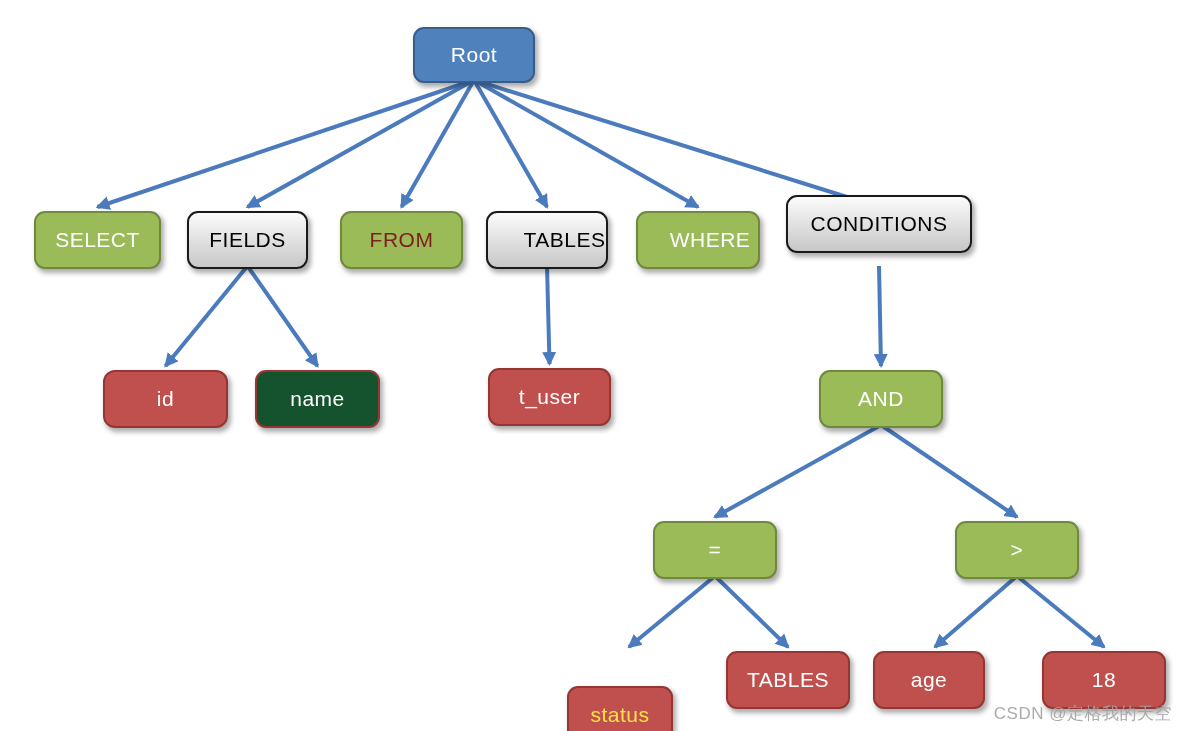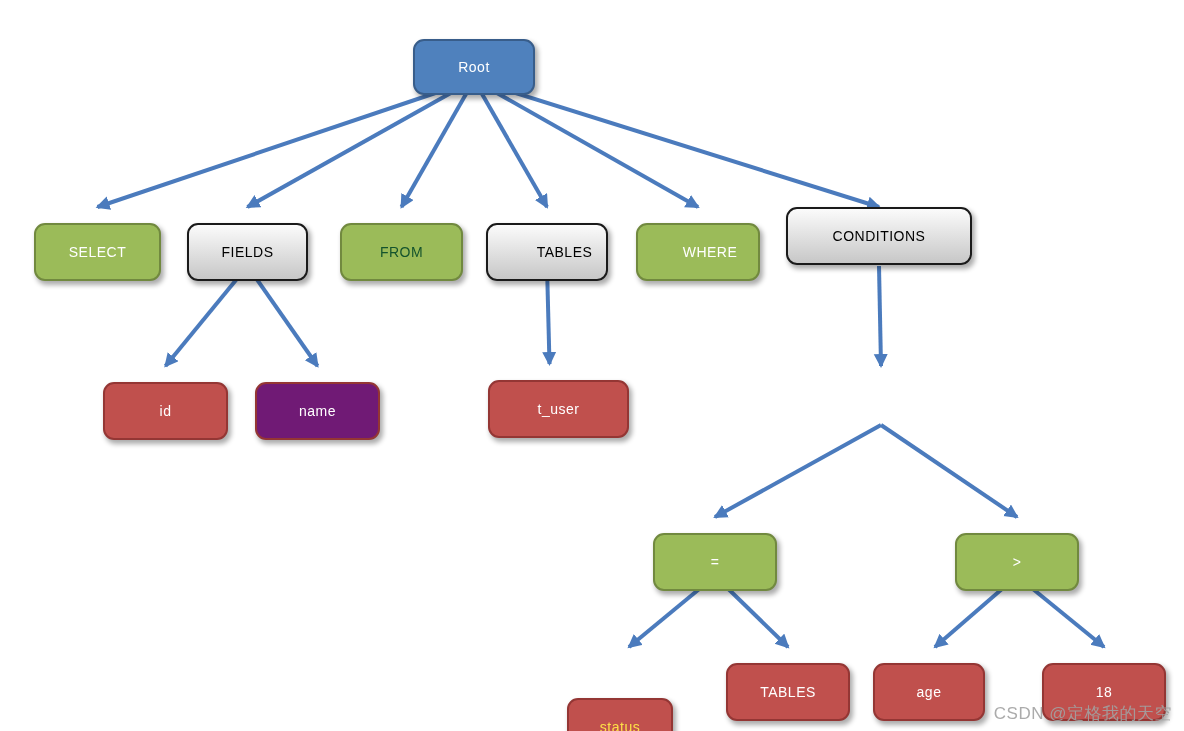--- a/index.html
+++ b/index.html
@@ -25,25 +25,24 @@
   }
   .node {
     position: absolute;
     box-sizing: border-box;
     border-style: solid;
     border-width: 2.5px;
     border-radius: 11px;
     display: flex;
     align-items: center;
     justify-content: center;
-    font-size: 14px;
+    font-size: 21px;
     letter-spacing: 0.5px;
     box-shadow: 2.5px 3.5px 5px rgba(0,0,0,0.33);
     white-space: nowrap;
-    margin-top: 12px;
   }
   .watermark {
     position: absolute;
     right: 12px;
     top: 702px;
     font-size: 17px;
     color: #a2a2a2;
     opacity: 0.9;
     letter-spacing: 0.5px;
     z-index: 10;
@@ -73,26 +72,27 @@
       <line x1="881" y1="425" x2="1017" y2="517" stroke="#4b7bbd" stroke-width="4" marker-end="url(#arrowhead)"></line>
       <line x1="715" y1="576" x2="629" y2="647" stroke="#4b7bbd" stroke-width="4" marker-end="url(#arrowhead)"></line>
       <line x1="715" y1="576" x2="788" y2="647" stroke="#4b7bbd" stroke-width="4" marker-end="url(#arrowhead)"></line>
       <line x1="1017" y1="576" x2="935" y2="647" stroke="#4b7bbd" stroke-width="4" marker-end="url(#arrowhead)"></line>
       <line x1="1017" y1="576" x2="1104" y2="647" stroke="#4b7bbd" stroke-width="4" marker-end="url(#arrowhead)"></line>
     </svg>
   <div class="watermark">CSDN @定格我的天空</div>
 <div class="node" style="left: 413px; top: 27px; width: 122px; height: 56px; background: rgb(79, 129, 189); border-color: rgb(56, 93, 138); color: rgb(255, 255, 255);">Root</div>
     <div class="node" style="left: 34px; top: 211px; width: 127px; height: 58px; background: rgb(155, 187, 89); border-color: rgb(113, 137, 63); color: rgb(255, 255, 255);">SELECT</div>
     <div class="node" style="left: 187px; top: 211px; width: 121px; height: 58px; background: linear-gradient(rgb(251, 251, 251) 0%, rgb(199, 199, 199) 100%); border-color: rgb(26, 26, 26); color: rgb(0, 0, 0);">FIELDS</div>
-    <div class="node" style="left: 340px; top: 211px; width: 123px; height: 58px; background: rgb(155, 187, 89); border-color: rgb(113, 137, 63); color: #14532d;">FROM</div>
+    <div class="node" style="left: 340px; top: 211px; width: 123px; height: 58px; background: rgb(155, 187, 89); border-color: rgb(113, 137, 63); color: #7f1d1d;">FROM</div>
     <div class="node" style="left: 486px; top: 211px; width: 122px; height: 58px; background: linear-gradient(rgb(251, 251, 251) 0%, rgb(199, 199, 199) 100%); border-color: rgb(26, 26, 26); color: rgb(0, 0, 0); padding-left: 35px;">TABLES</div>
     <div class="node" style="left: 636px; top: 211px; width: 124px; height: 58px; background: rgb(155, 187, 89); border-color: rgb(113, 137, 63); color: rgb(255, 255, 255); padding-left: 24px;">WHERE</div>
     <div class="node" style="left: 786px; top: 195px; width: 186px; height: 58px; background: linear-gradient(rgb(251, 251, 251) 0%, rgb(199, 199, 199) 100%); border-color: rgb(26, 26, 26); color: rgb(0, 0, 0);">CONDITIONS</div>
-    <div class="node" style="left: 103px; top: 370px; width: 125px; height: 58px; background: rgb(192, 80, 77); border-color: rgb(148, 54, 52); color: rgb(255, 255, 255);">id</div>
-    <div class="node" style="left: 255px; top: 370px; width: 125px; height: 58px; background: #701a75; border-color: rgb(148, 54, 52); color: rgb(255, 255, 255);">name</div>
-    <div class="node" style="left: 488px; top: 368px; width: 141px; height: 58px; background: rgb(192, 80, 77); border-color: rgb(148, 54, 52); color: rgb(255, 255, 255);">t_user</div>
+    <div class="node" style="left: 103px; top: 370px; width: 125px; height: 58px; background: rgb(192, 80, 77); border-color: rgb(148, 54, 52); color: rgb(255, 255, 255); border-radius: 12px;">id</div>
+    <div class="node" style="left: 255px; top: 370px; width: 125px; height: 58px; background: #14532d; border-color: rgb(148, 54, 52); color: rgb(255, 255, 255);">name</div>
+    <div class="node" style="left: 488px; top: 368px; width: 123px; height: 58px; background: rgb(192, 80, 77); border-color: rgb(148, 54, 52); color: rgb(255, 255, 255);">t_user</div>
+    <div class="node" style="left: 819px; top: 370px; width: 124px; height: 58px; background: rgb(155, 187, 89); border-color: rgb(113, 137, 63); color: rgb(255, 255, 255);">AND</div>
     <div class="node" style="left: 653px; top: 521px; width: 124px; height: 58px; background: rgb(155, 187, 89); border-color: rgb(113, 137, 63); color: rgb(255, 255, 255);">=</div>
     <div class="node" style="left: 955px; top: 521px; width: 124px; height: 58px; background: rgb(155, 187, 89); border-color: rgb(113, 137, 63); color: rgb(255, 255, 255);">&gt;</div>
     <div class="node" style="left: 567px; top: 686px; width: 106px; height: 58px; background: rgb(192, 80, 77); border-color: rgb(148, 54, 52); color: #fde047;">status</div>
     <div class="node" style="left: 726px; top: 651px; width: 124px; height: 58px; background: rgb(192, 80, 77); border-color: rgb(148, 54, 52); color: rgb(255, 255, 255);">TABLES</div>
     <div class="node" style="left: 873px; top: 651px; width: 112px; height: 58px; background: rgb(192, 80, 77); border-color: rgb(148, 54, 52); color: rgb(255, 255, 255);">age</div>
     <div class="node" style="left: 1042px; top: 651px; width: 124px; height: 58px; background: rgb(192, 80, 77); border-color: rgb(148, 54, 52); color: rgb(255, 255, 255);">18</div>
   </div>
 
 </body></html>

